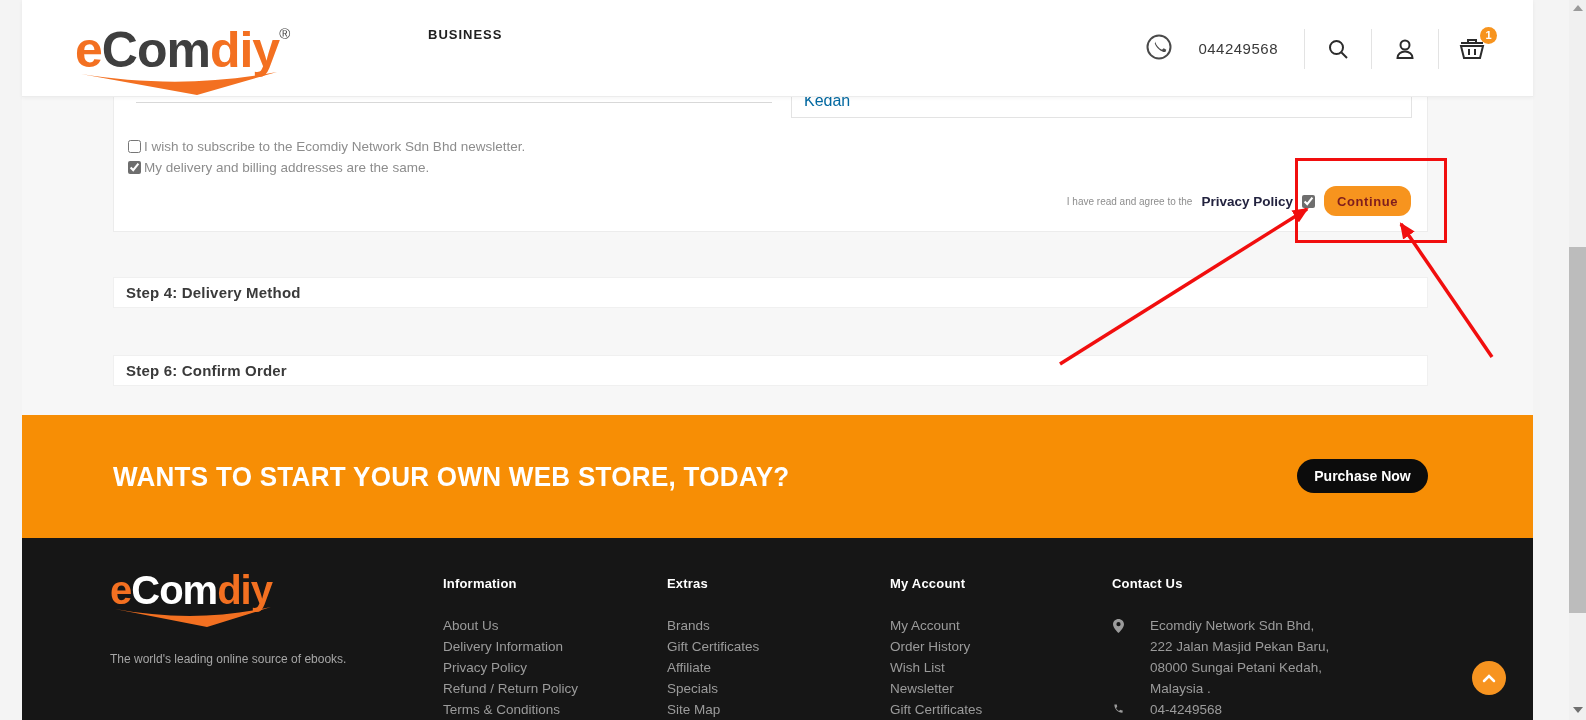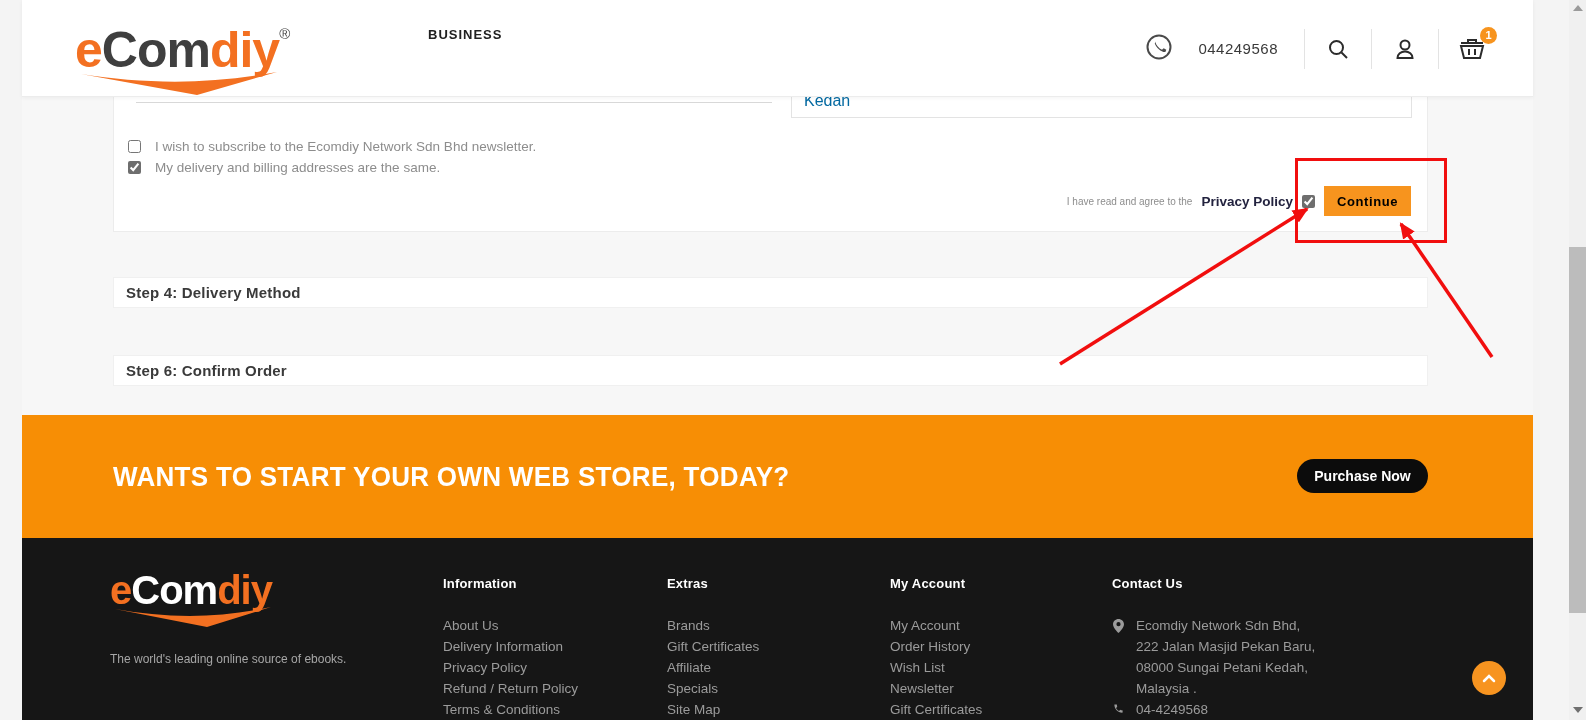--- a/index.html
+++ b/index.html
@@ -28,31 +28,31 @@
            background:#f7941e; color:#fff; font-size:11px; font-weight:700; display:flex;
            align-items:center; justify-content:center; }
 
   
   .form-panel { position:absolute; left:91px; top:50px; width:1315px; height:182px;
                 background:#fff; border:1px solid #ececec; z-index:5; }
   .input-underline { position:absolute; left:22px; top:51px; width:636px; height:1px; background:#d8d8d8; }
   .region-select { position:absolute; left:677px; top:25px; width:621px; height:42px;
                    background:#fff; border:1px solid #e3e3e3; font-size:16px; color:#0369a1;
                    padding:15px 0 0 12px; cursor:pointer; }
-  .check-row { position:absolute; left:14px; display:flex; align-items:center; gap:14px;
+  .check-row { position:absolute; left:14px; display:flex; align-items:center; gap:3px;
                font-size:13.5px; color:#8d8d8d; }
   .check-row input, .agree-row input { width:13px; height:13px; accent-color:#6e6e6e; cursor:pointer; }
   .row1 { top:88px; } .row2 { top:109px; }
   .agree-row { position:absolute; right:16px; top:135px; height:30px; display:flex;
                align-items:center; gap:9px; }
   .agree-text { font-size:10px; color:#8d8d8d; }
   .privacy-link { font-size:13.5px; font-weight:700; color:#23233f; cursor:pointer; }
-  .continue-btn { width:87px; height:30px; background:#f7941e; border:none; color:#000000;
+  .continue-btn { width:87px; height:30px; background:#f7941e; border:none; color:#7f1d1d;
                   font-size:13px; font-weight:600; letter-spacing:.6px; cursor:pointer;
-                  border-radius:0; font-family:"Liberation Sans",sans-serif; }
+                  border-radius:12px; font-family:"Liberation Sans",sans-serif; }
 
   
   .step { position:absolute; left:91px; width:1315px; height:31px; background:#fff;
           border:1px solid #f0f0f0; font-size:15px; font-weight:600; color:#3a3a3a;
           line-height:29px; padding-left:12px; letter-spacing:.2px; cursor:pointer; }
   .s3 { top:237px; } .s4 { top:277px; } .s5 { top:316px; } .s6 { top:355px; }
 
   
   .banner { position:absolute; left:0; top:415px; width:1511px; height:123px; background:#f78e05; }
   .banner h2 { position:absolute; left:91px; top:0; line-height:123px; color:#fff;
@@ -69,21 +69,21 @@
   .f-logo .p1,.f-logo .p3 { color:#f37021; }
   .f-logo .p2 { color:#fff; }
   .f-logo svg { display:block; margin-left:3px; margin-top:-6px; }
   .tagline { position:absolute; left:88px; top:114px; font-size:12px; color:#a6a6a6; }
   .fcol { position:absolute; top:38px; }
   .c1 { left:421px; } .c2 { left:645px; } .c3 { left:868px; } .c4 { left:1090px; width:260px; }
   .fcol h3 { font-size:13px; font-weight:700; color:#fff; letter-spacing:.2px; }
   .flinks { margin-top:24px; }
   .flink { font-size:13.5px; color:#9b9b9b; line-height:21px; cursor:pointer; }
   .contact-block { margin-top:24px; }
-  .contact-line { display:flex; gap:12px; font-size:13.5px; color:#9b9b9b; line-height:21px;text-align:right; }
+  .contact-line { display:flex; gap:26px; font-size:13.5px; color:#9b9b9b; line-height:21px;text-align:right; }
   .contact-line .ic { width:12px; flex:0 0 12px; display:flex; justify-content:center; padding-top:4px; }
   .scroll-top { position:absolute; left:1450px; top:661px; width:34px; height:34px; border-radius:50%;
                 background:#f79420; border:none; cursor:pointer; z-index:40;
                 display:flex; align-items:center; justify-content:center; }
 
   
   .sb-track { position:absolute; left:1569px; top:0; width:17px; height:720px; background:#f0f0f0; }
   .sb-thumb { position:absolute; left:1569px; top:247px; width:17px; height:366px; background:#bcbcbc; cursor:grab; }
   .sb-up { position:absolute; left:1573px; top:5px; width:0; height:0;
            border-left:5px solid transparent; border-right:5px solid transparent;

